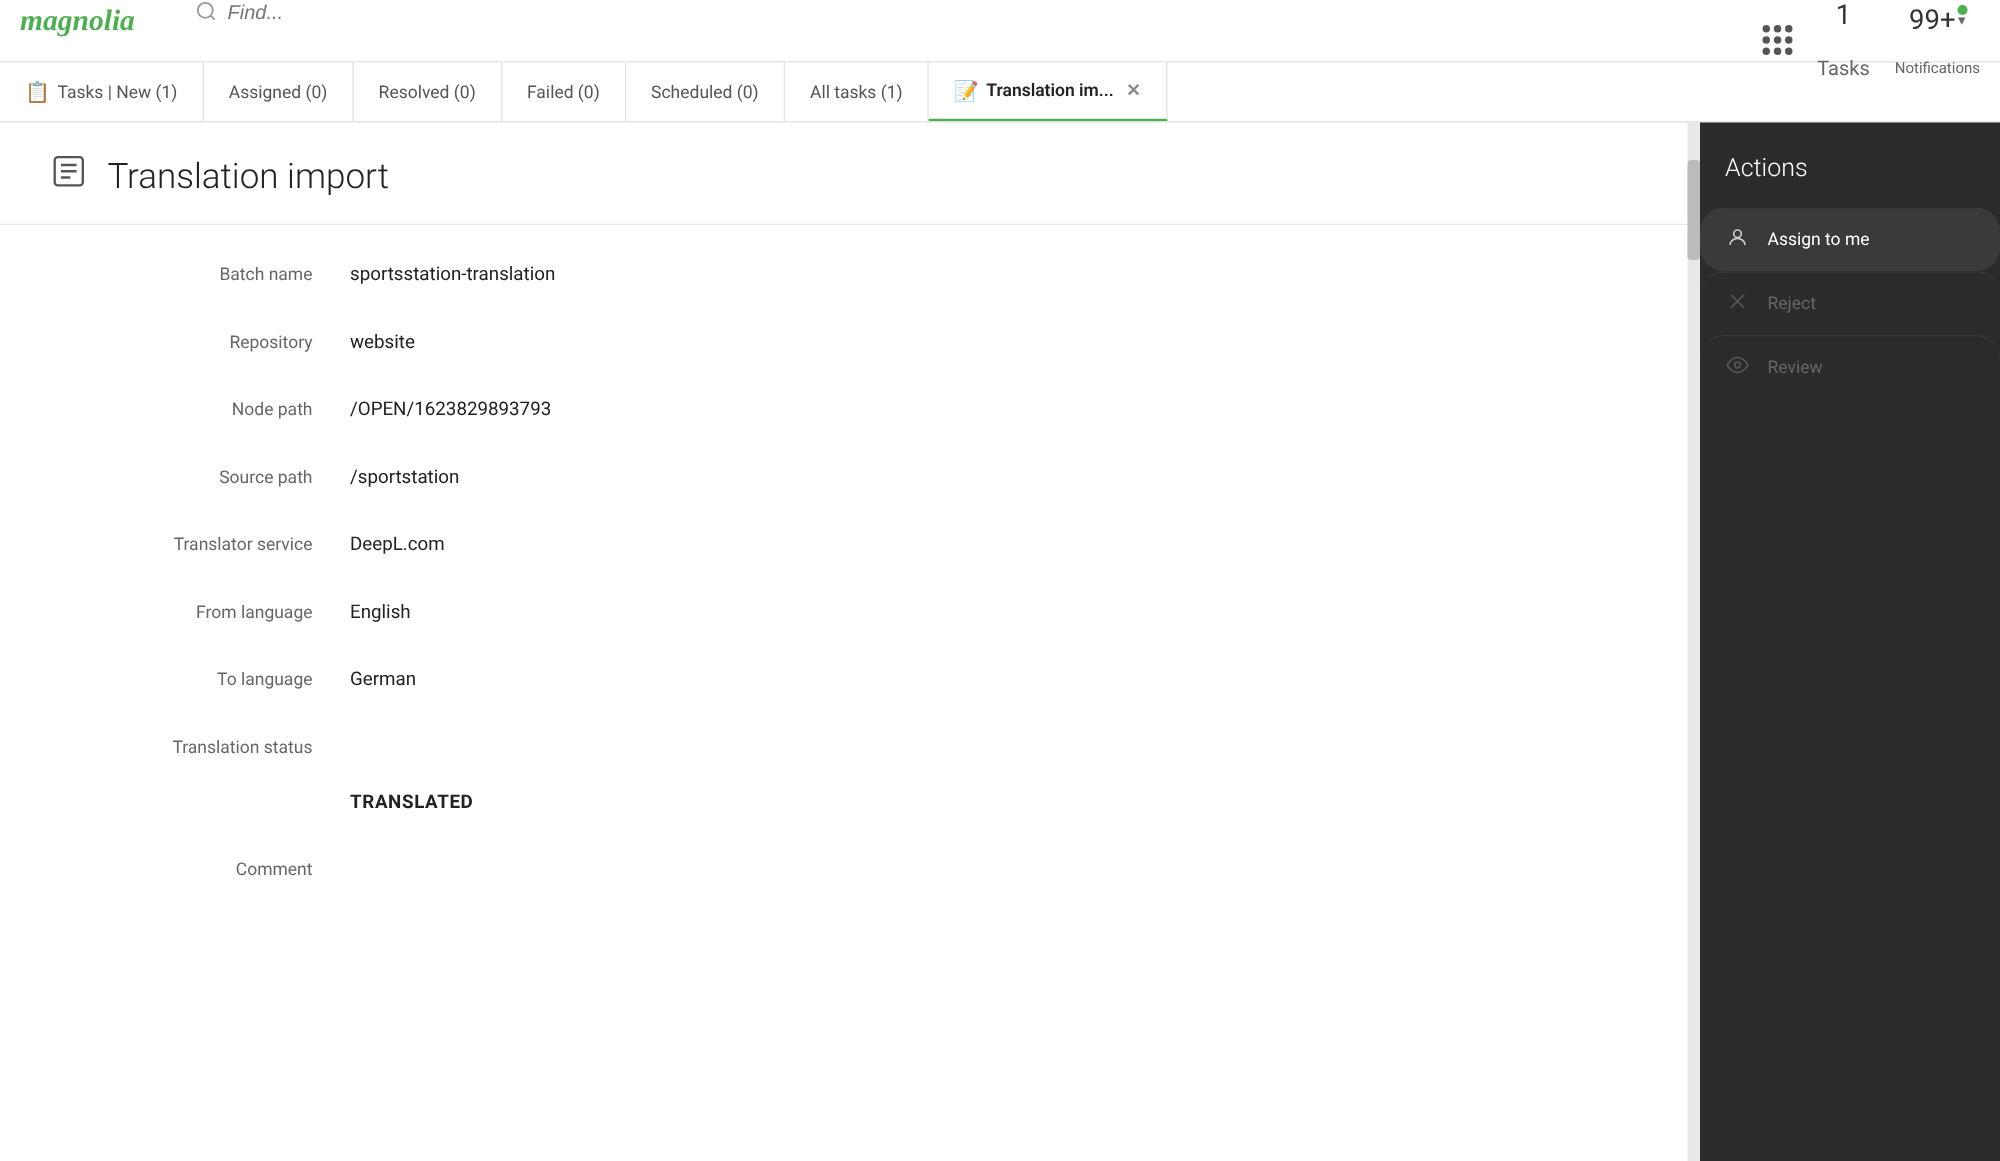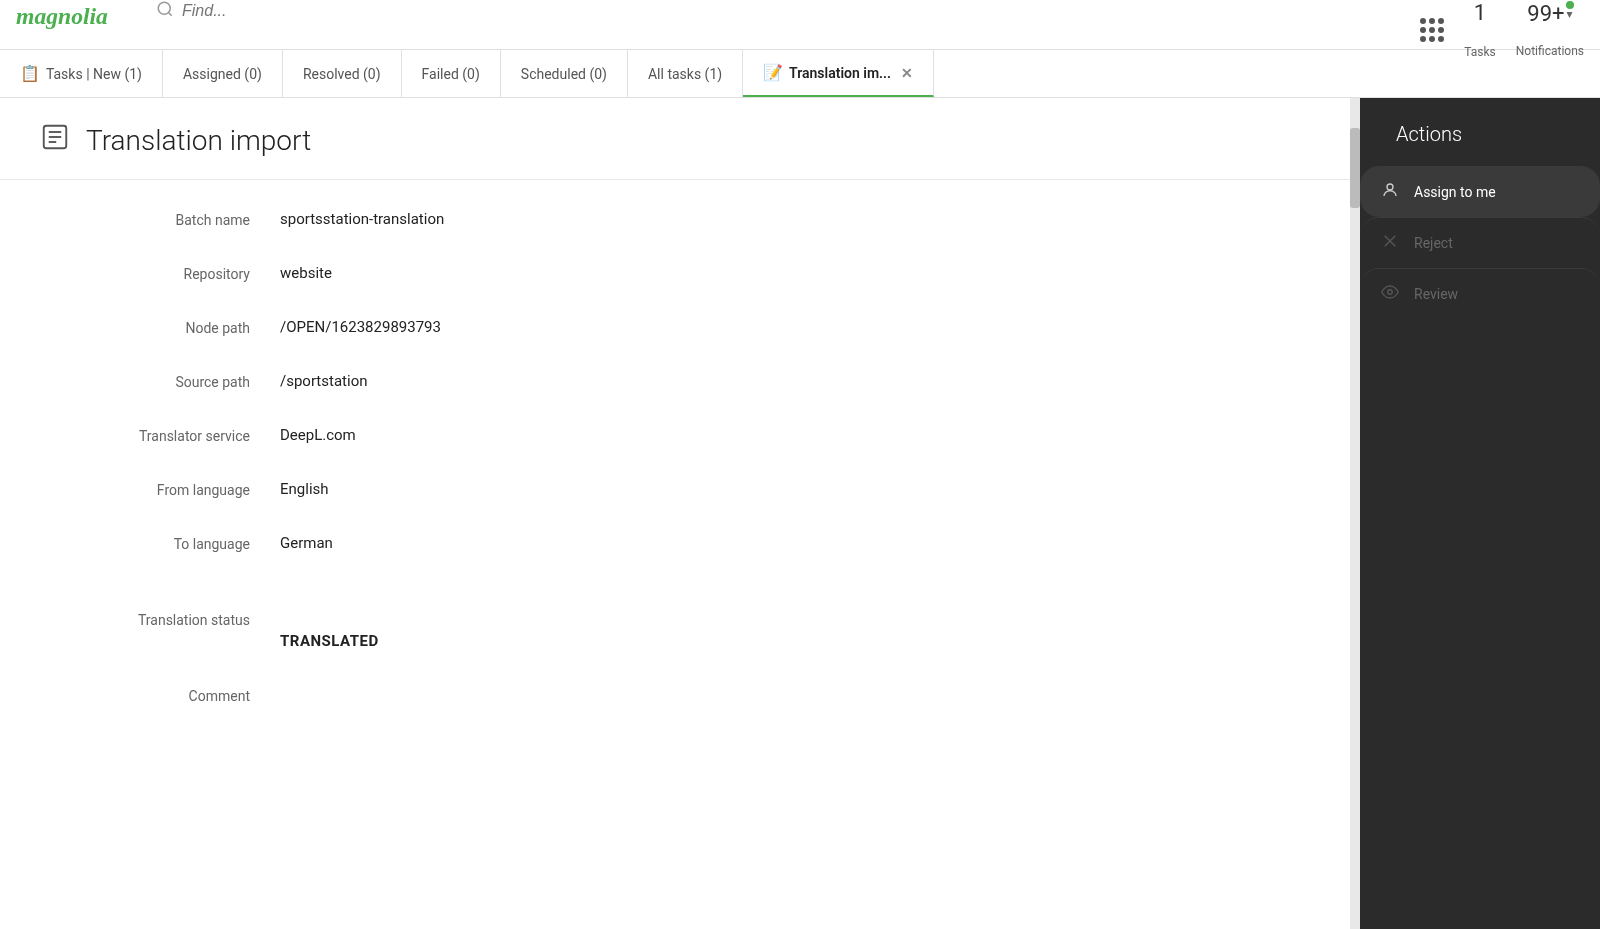--- a/index.html
+++ b/index.html
@@ -48,21 +48,21 @@
       gap: 20px;
     }
     .app-grid {
       display: grid;
       grid-template-columns: repeat(3, 6px);
       grid-template-rows: repeat(3, 6px);
       gap: 3px;
       cursor: pointer;
     }
     .app-grid-dot { background: #555; border-radius: 50%; width: 6px; height: 6px; }
-    .tasks-label { font-size: 12px; color: #666; margin-top: 20px; }
+    .tasks-label { font-size: 16px; color: #666; margin-top: 20px; }
     .tasks-wrap { display: flex; flex-direction: column; align-items: center; }
     .tasks-num-wrap { position: relative; display: inline-block; }
 
     .notif-counter {
       display: flex;
       flex-direction: column;
       align-items: center;
       cursor: pointer;
       gap: 16px;
     }
@@ -142,21 +142,21 @@
       font-weight: 300;
       color: #222;
     }
 
     
     .form-fields {
       padding: 30px 40px 0 80px;
     }
     .form-row {
       display: flex;
-      align-items: center;
+      align-items: flex-start;
       margin-bottom: 36px;
     }
     .form-label {
       width: 200px;
       min-width: 200px;
       color: #666;
       font-size: 14px;
       padding-top: 2px;
       text-align: right;
       padding-right: 30px;
@@ -176,21 +176,21 @@
       width: 240px;
       background: #2b2b2b;
       color: #fff;
       flex-shrink: 0;
       display: flex;
       flex-direction: column;
     }
     .actions-title {
       font-size: 20px;
       font-weight: 300;
-      padding: 24px 20px 20px 36px;
+      padding: 24px 20px 20px 20px;
       color: #fff;
     }
     .action-item {
       display: flex;
       align-items: center;
       padding: 14px 20px;
       cursor: pointer;
       color: #ccc;
       font-size: 14px;
       gap: 14px;

